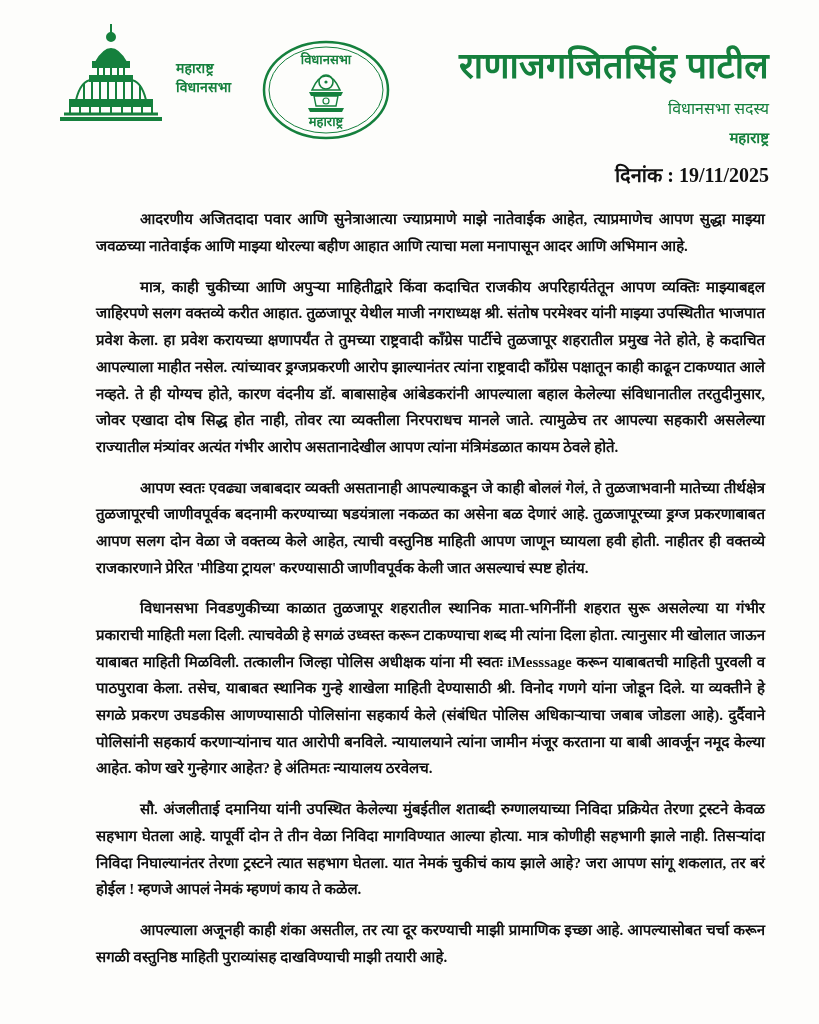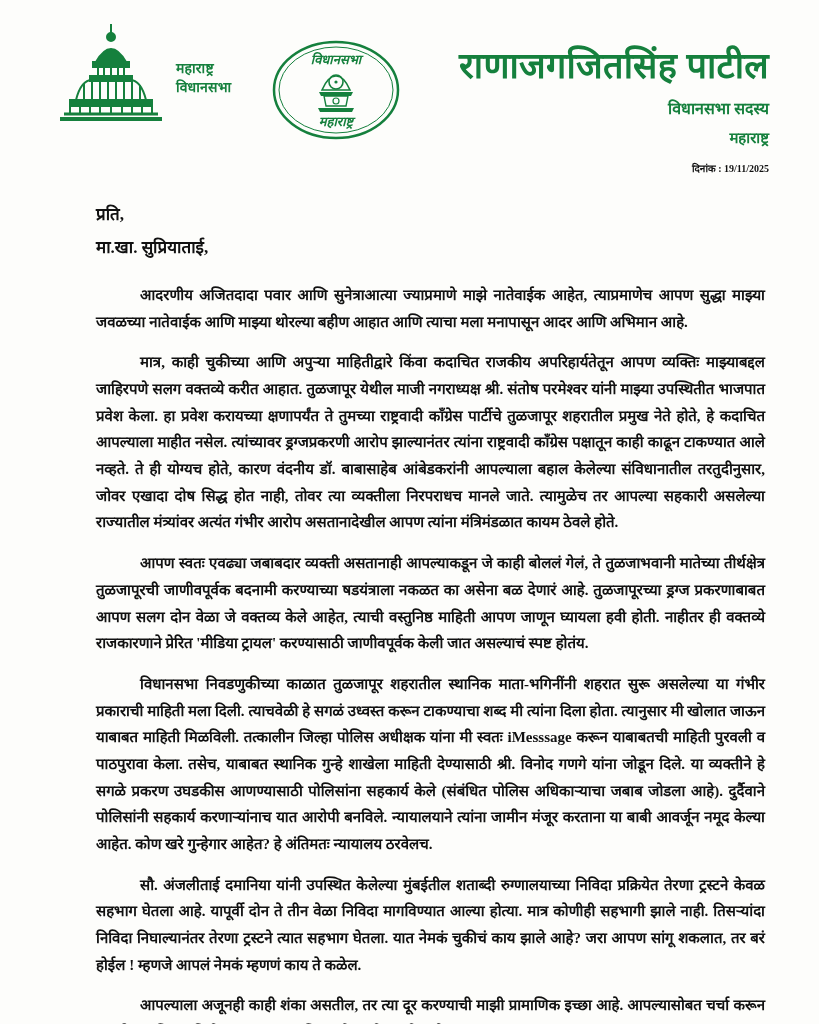--- a/index.html
+++ b/index.html
@@ -35,23 +35,22 @@
   .lh-left {
     width: 200px;
     display: flex;
     flex-direction: row;
     align-items: center;
   }
   .lh-mid {
     width: 180px;
     display: flex;
     flex-direction: column;
-    align-items: center;
+    align-items: flex-start;
     padding-top: 16px;
-    font-style: italic;
   }
   .lh-right {
     flex: 1;
     text-align: right;
     padding-top: 24px;
     padding-right: 6px;
   }
   .lh-left-caption {
     color: #15803d;
     font-weight: bold;
@@ -61,42 +60,42 @@
   }
   .lh-name {
     color: #15803d;
     font-weight: bold;
     font-size: 36px;
     line-height: 1.15;
     letter-spacing: .3px;
   }
   .lh-sub1 {
     color: #15803d;
-    font-weight: bold;
+    font-weight: normal;
     font-size: 16px;
     margin-top: 10px;
   }
   .lh-sub2 {
     color: #15803d;
     font-weight: bold;
     font-size: 15px;
     margin-top: 8px;
   }
 
   
   .dome-wrap { width: 130px; height: 108px; position: relative; }
 
   
   .oval-wrap { width: 160px; height: 108px; position: relative; }
 
   
   .date-row {
     text-align: right;
     padding: 10px 50px 0 0;
-    font-size: 10px;
+    font-size: 20px;
     font-weight: bold;
     color: #111;
   }
 
   
   .addressee {
     padding: 24px 0 0 96px;
     font-size: 17px;
     font-weight: bold;
     line-height: 1.9;
@@ -178,24 +177,20 @@
 
     <div class="lh-right">
       <div class="lh-name">राणाजगजितसिंह पाटील</div>
       <div class="lh-sub1">विधानसभा सदस्य</div>
       <div class="lh-sub2">महाराष्ट्र</div>
     </div>
   </div>
 
   <div class="date-row">दिनांक : 19/11/2025</div>
 
-  <div class="addressee">
-    <div>प्रति,</div>
-    <div>मा.खा. सुप्रियाताई,</div>
-  </div>
 
   <div class="body-wrap">
     <p class="para">आदरणीय अजितदादा पवार आणि सुनेत्राआत्या ज्याप्रमाणे माझे नातेवाईक आहेत, त्याप्रमाणेच आपण सुद्धा माझ्या जवळच्या नातेवाईक आणि माझ्या थोरल्या बहीण आहात आणि त्याचा मला मनापासून आदर आणि अभिमान आहे.</p>
     <p class="para">मात्र, काही चुकीच्या आणि अपुऱ्या माहितीद्वारे किंवा कदाचित राजकीय अपरिहार्यतेतून आपण व्यक्तिः माझ्याबद्दल जाहिरपणे सलग वक्तव्ये करीत आहात. तुळजापूर येथील माजी नगराध्यक्ष श्री. संतोष परमेश्वर यांनी माझ्या उपस्थितीत भाजपात प्रवेश केला. हा प्रवेश करायच्या क्षणापर्यंत ते तुमच्या राष्ट्रवादी काँग्रेस पार्टीचे तुळजापूर शहरातील प्रमुख नेते होते, हे कदाचित आपल्याला माहीत नसेल. त्यांच्यावर ड्रग्जप्रकरणी आरोप झाल्यानंतर त्यांना राष्ट्रवादी काँग्रेस पक्षातून काही काढून टाकण्यात आले नव्हते. ते ही योग्यच होते, कारण वंदनीय डॉ. बाबासाहेब आंबेडकरांनी आपल्याला बहाल केलेल्या संविधानातील तरतुदीनुसार, जोवर एखादा दोष सिद्ध होत नाही, तोवर त्या व्यक्तीला निरपराधच मानले जाते. त्यामुळेच तर आपल्या सहकारी असलेल्या राज्यातील मंत्र्यांवर अत्यंत गंभीर आरोप असतानादेखील आपण त्यांना मंत्रिमंडळात कायम ठेवले होते.</p>
     <p class="para">आपण स्वतः एवढ्या जबाबदार व्यक्ती असतानाही आपल्याकडून जे काही बोललं गेलं, ते तुळजाभवानी मातेच्या तीर्थक्षेत्र तुळजापूरची जाणीवपूर्वक बदनामी करण्याच्या षडयंत्राला नकळत का असेना बळ देणारं आहे. तुळजापूरच्या ड्रग्ज प्रकरणाबाबत आपण सलग दोन वेळा जे वक्तव्य केले आहेत, त्याची वस्तुनिष्ठ माहिती आपण जाणून घ्यायला हवी होती. नाहीतर ही वक्तव्ये राजकारणाने प्रेरित 'मीडिया ट्रायल' करण्यासाठी जाणीवपूर्वक केली जात असल्याचं स्पष्ट होतंय.</p>
     <p class="para">विधानसभा निवडणुकीच्या काळात तुळजापूर शहरातील स्थानिक माता-भगिनींनी शहरात सुरू असलेल्या या गंभीर प्रकाराची माहिती मला दिली. त्याचवेळी हे सगळं उध्वस्त करून टाकण्याचा शब्द मी त्यांना दिला होता. त्यानुसार मी खोलात जाऊन याबाबत माहिती मिळविली. तत्कालीन जिल्हा पोलिस अधीक्षक यांना मी स्वतः iMesssage करून याबाबतची माहिती पुरवली व पाठपुरावा केला. तसेच, याबाबत स्थानिक गुन्हे शाखेला माहिती देण्यासाठी श्री. विनोद गणगे यांना जोडून दिले. या व्यक्तीने हे सगळे प्रकरण उघडकीस आणण्यासाठी पोलिसांना सहकार्य केले (संबंधित पोलिस अधिकाऱ्याचा जबाब जोडला आहे). दुर्दैवाने पोलिसांनी सहकार्य करणाऱ्यांनाच यात आरोपी बनविले. न्यायालयाने त्यांना जामीन मंजूर करताना या बाबी आवर्जून नमूद केल्या आहेत. कोण खरे गुन्हेगार आहेत? हे अंतिमतः न्यायालय ठरवेलच.</p>
     <p class="para">सौ. अंजलीताई दमानिया यांनी उपस्थित केलेल्या मुंबईतील शताब्दी रुग्णालयाच्या निविदा प्रक्रियेत तेरणा ट्रस्टने केवळ सहभाग घेतला आहे. यापूर्वी दोन ते तीन वेळा निविदा मागविण्यात आल्या होत्या. मात्र कोणीही सहभागी झाले नाही. तिसऱ्यांदा निविदा निघाल्यानंतर तेरणा ट्रस्टने त्यात सहभाग घेतला. यात नेमकं चुकीचं काय झाले आहे? जरा आपण सांगू शकलात, तर बरं होईल ! म्हणजे आपलं नेमकं म्हणणं काय ते कळेल.</p>
     <p class="para">आपल्याला अजूनही काही शंका असतील, तर त्या दूर करण्याची माझी प्रामाणिक इच्छा आहे. आपल्यासोबत चर्चा करून सगळी वस्तुनिष्ठ माहिती पुराव्यांसह दाखविण्याची माझी तयारी आहे.</p>
 
   </div>

